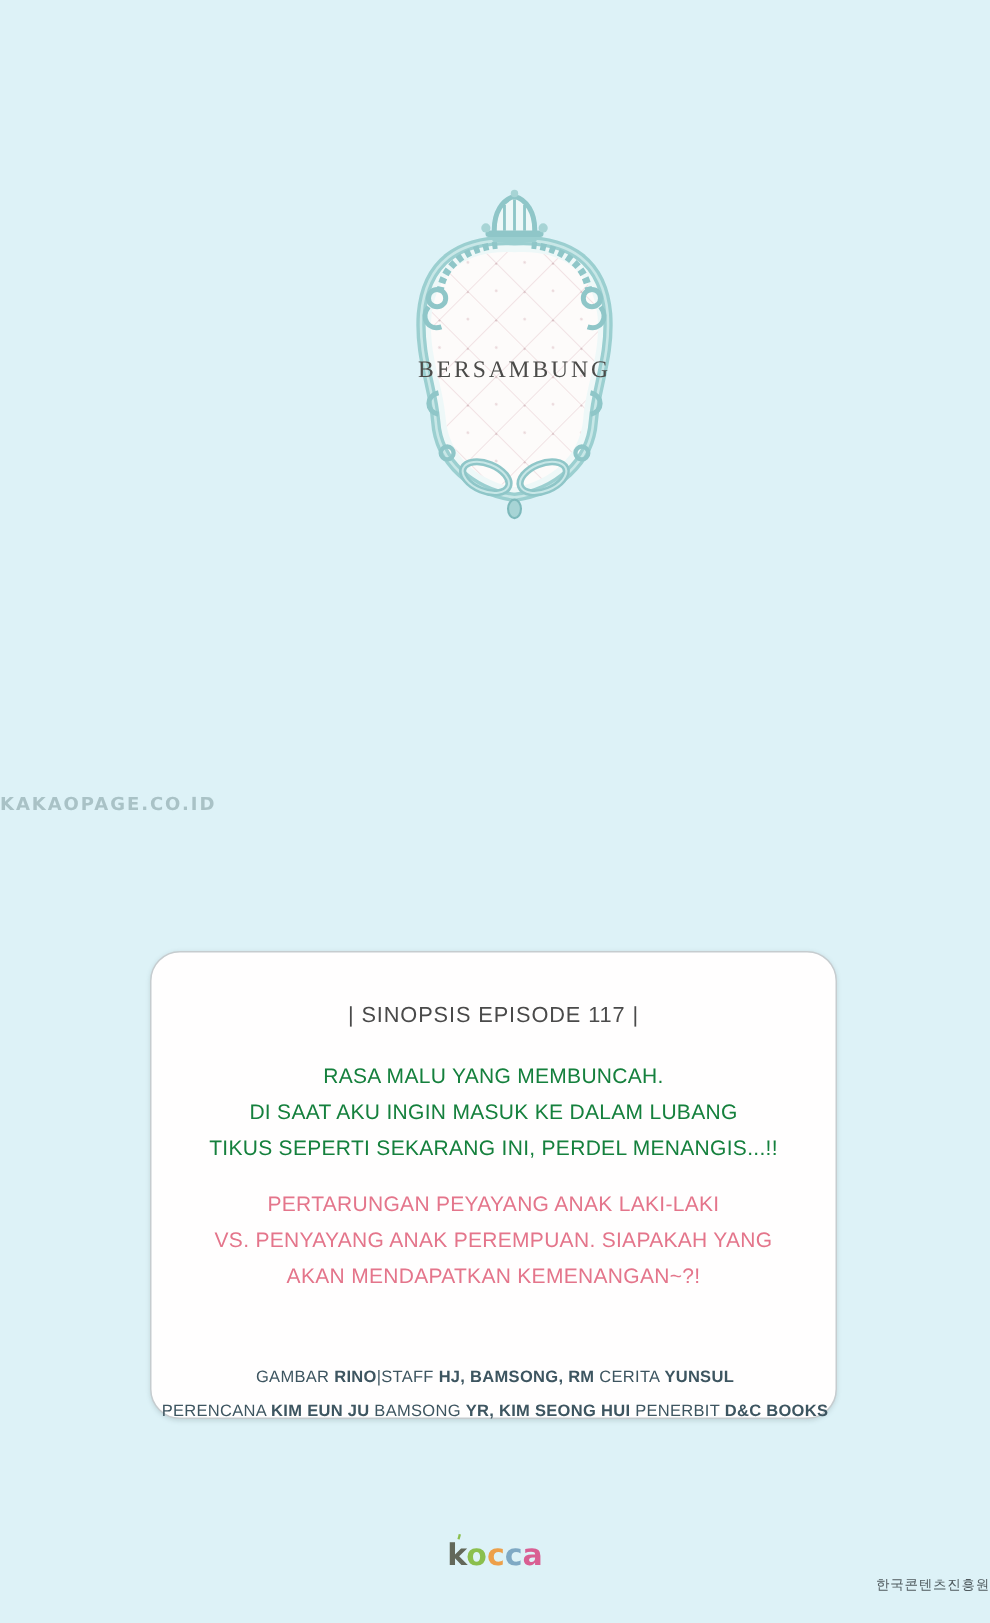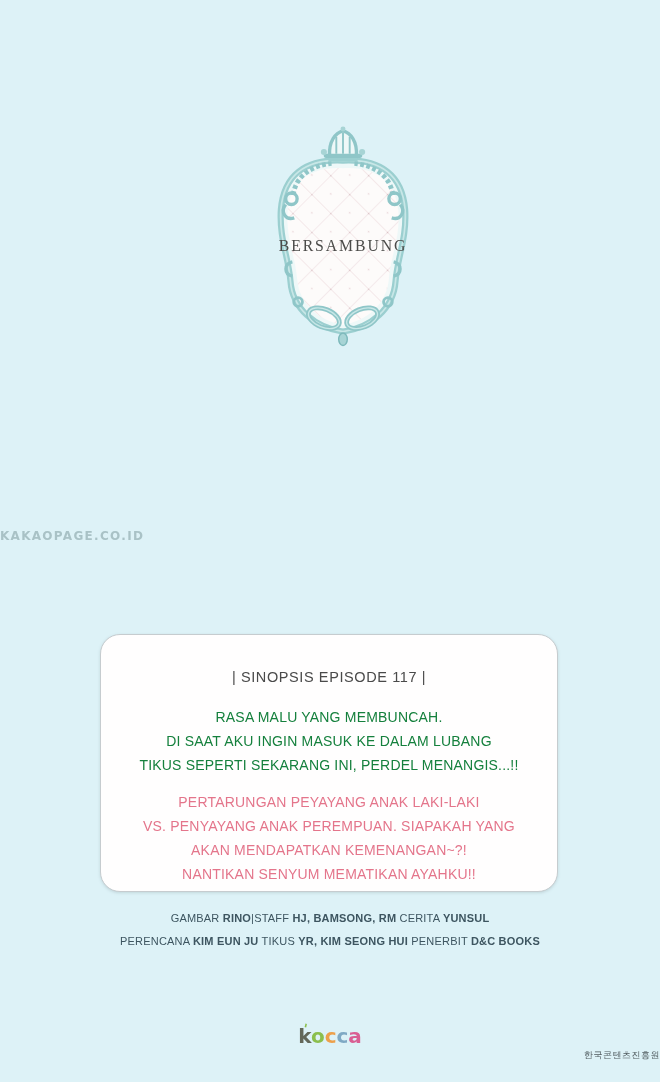--- a/index.html
+++ b/index.html
@@ -28,21 +28,21 @@
     font-family:"DejaVu Sans", sans-serif;
     font-weight:bold;
     font-size:12px;
     letter-spacing:1.3px;
   }
 
   
   .synopsis-card {
     position:absolute;
     top:634px; left:100px;
-    width:458px; height:258px;
+    width:458px; height:312px;
     box-sizing:border-box;
     background:#fffefe;
     border:1px solid #c6cccf;
     border-radius:20px;
     box-shadow:0 1px 3px rgba(110,135,140,.25);
     text-align:center;
   }
   .synopsis-title {
     margin-top:34px;
     font-size:14.5px;
@@ -156,27 +156,26 @@
     <div class="synopsis-summary" style="color: #15803d;">
       <div class="syn-line">RASA MALU YANG MEMBUNCAH.</div>
       <div class="syn-line">DI SAAT AKU INGIN MASUK KE DALAM LUBANG</div>
       <div class="syn-line">TIKUS SEPERTI SEKARANG INI, PERDEL MENANGIS...!!</div>
     </div>
 
     <div class="synopsis-teaser" style="color: rgb(228, 117, 139);">
       <div class="syn-line">PERTARUNGAN PEYAYANG ANAK LAKI-LAKI</div>
       <div class="syn-line">VS. PENYAYANG ANAK PEREMPUAN. SIAPAKAH YANG</div>
       <div class="syn-line">AKAN MENDAPATKAN KEMENANGAN~?!</div>
-      <div class="syn-line">NANTIKAN SENYUM MEMATIKAN AYAHKU!!</div>
     </div>
   </div>
 
   <div class="credits" style="color: rgb(61, 85, 96);">
     <div class="credits-line"><span>GAMBAR </span><span style="font-weight: 700;">RINO</span><span>|STAFF </span><span style="font-weight: 700;">HJ, BAMSONG, RM</span><span> CERITA </span><span style="font-weight: 700;">YUNSUL</span></div>
-    <div class="credits-line"><span>PERENCANA </span><span style="font-weight: 700;">KIM EUN JU</span><span> TIKUS </span><span style="font-weight: 700; margin-top: 14px;">YR, KIM SEONG HUI</span><span> PENERBIT </span><span style="font-weight: 700;">D&amp;C BOOKS</span></div>
+    <div class="credits-line"><span>PERENCANA </span><span style="font-weight: 700;">KIM EUN JU</span><span> BAMSONG </span><span style="font-weight: 700; margin-top: 14px;">YR, KIM SEONG HUI</span><span> PENERBIT </span><span style="font-weight: 700;">D&amp;C BOOKS</span></div>
   </div>
 
   <div class="kocca">
     <div class="kocca-wordmark">
       <span class="kocca-accent" style="color: rgb(139, 191, 77);">'</span>
     <span class="kocca-letter" style="color: rgb(99, 104, 90);">k</span><span class="kocca-letter" style="color: rgb(139, 191, 77);">o</span><span class="kocca-letter" style="color: rgb(237, 160, 74);">c</span><span class="kocca-letter" style="color: rgb(127, 169, 196);">c</span><span class="kocca-letter" style="color: rgb(217, 95, 147);">a</span></div>
     <div class="kocca-subtitle" style="color: rgb(79, 90, 94); text-align: right;">한국콘텐츠진흥원</div>
   </div>
 
 </div>

